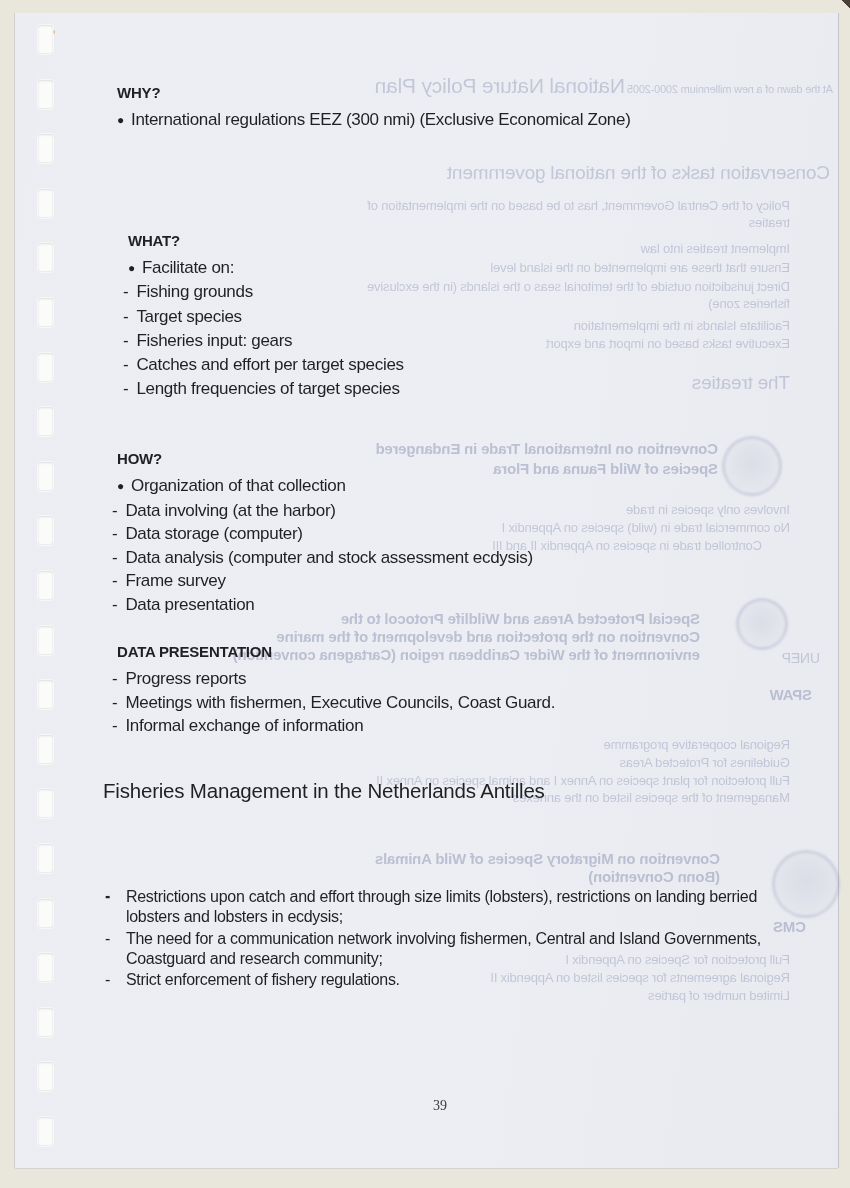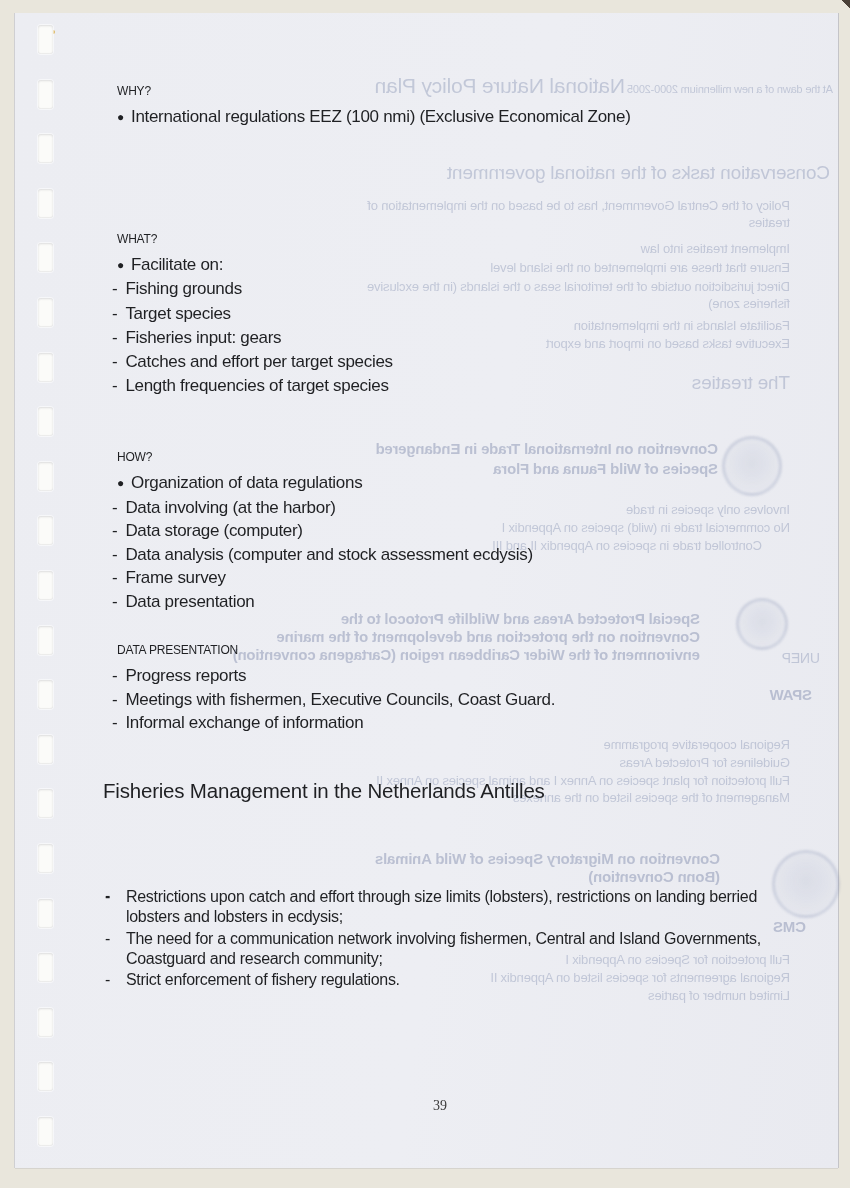--- a/index.html
+++ b/index.html
@@ -36,21 +36,21 @@
   .ghost.b{font-weight:700;color:rgba(104,118,158,.38);}
   .ghost-logo{
     position:absolute;border-radius:50%;
     border:3px solid rgba(112,126,163,.20);
     background:radial-gradient(circle at 50% 45%, rgba(112,126,163,.12), rgba(112,126,163,.04) 70%, transparent 75%);
     filter:blur(1px);
   }
   
   #content{position:absolute;left:0;top:0;width:823px;height:1155px;z-index:2;color:#1f2023;}
   .sec{position:absolute;left:102px;right:30px;}
-  .h{font-size:12px;font-weight:400;letter-spacing:-.2px;margin:0 0 7px 0;}
+  .h{font-size:15px;font-weight:700;letter-spacing:-.2px;margin:0 0 7px 0;}
   .line{font-size:17px;line-height:23.5px;letter-spacing:-.3px;}
   .bullet-line .b-glyph{font-size:12px;margin-right:7px;vertical-align:1px;}
   .dash-line{margin-left:-5px;}
   .dash-line .d-glyph{margin-right:8px;}
   .what-line{line-height:24.3px;}
   .fish-title{font-size:20.5px;font-weight:400;letter-spacing:-.2px;margin:0;}
   .fish-intro{font-size:16.5px;font-weight:700;line-height:21px;letter-spacing:-.3px;max-width:700px;margin:4px 0 0 0;}
   .g-list{left:90px;}
   .g-item{position:relative;padding-left:21px;font-size:16px;line-height:20.3px;letter-spacing:-.3px;max-width:692px;margin-bottom:1px;}
   .g-item .d-glyph{position:absolute;left:0;top:0;}
@@ -83,36 +83,36 @@
       <div class="hole" style="top: 940.2px;"></div>
       <div class="hole" style="top: 994.8px;"></div>
       <div class="hole" style="top: 1049.4px;"></div>
       <div class="hole" style="top: 1104px;"></div>
     </div>
 
   <div id="content">
 
     <div class="sec" style="top:71px;">
       <p class="h">WHY?</p>
-      <div class="line bullet-line"><span class="b-glyph">●</span><span>International regulations EEZ (100 nmi) (Exclusive Economical Zone)</span></div>
+      <div class="line bullet-line"><span class="b-glyph">●</span><span>International regulations EEZ (300 nmi) (Exclusive Economical Zone)</span></div>
     </div>
 
-    <div class="sec" style="top:219px;">
+    <div class="sec" style="top:219px;margin-left:11px;">
       <p class="h">WHAT?</p>
       <div class="line bullet-line what-line"><span class="b-glyph">●</span><span>Facilitate on:</span></div>
       <div class="line dash-line what-line"><span class="d-glyph">-</span><span>Fishing grounds</span></div>
       <div class="line dash-line what-line"><span class="d-glyph">-</span><span>Target species</span></div>
       <div class="line dash-line what-line"><span class="d-glyph">-</span><span>Fisheries input: gears</span></div>
       <div class="line dash-line what-line"><span class="d-glyph">-</span><span>Catches and effort per target species</span></div>
       <div class="line dash-line what-line"><span class="d-glyph">-</span><span>Length frequencies of target species</span></div>
     </div>
 
     <div class="sec" style="top:437px;">
       <p class="h">HOW?</p>
-      <div class="line bullet-line"><span class="b-glyph">●</span><span>Organization of data regulations</span></div>
+      <div class="line bullet-line"><span class="b-glyph">●</span><span>Organization of that collection</span></div>
       <div class="line dash-line"><span class="d-glyph">-</span><span>Data involving (at the harbor)</span></div>
       <div class="line dash-line"><span class="d-glyph">-</span><span>Data storage (computer)</span></div>
       <div class="line dash-line"><span class="d-glyph">-</span><span>Data analysis (computer and stock assessment ecdysis)</span></div>
       <div class="line dash-line"><span class="d-glyph">-</span><span>Frame survey</span></div>
       <div class="line dash-line"><span class="d-glyph">-</span><span>Data presentation</span></div>
     </div>
 
     <div class="sec" style="top:630px;">
       <p class="h">DATA PRESENTATION</p>
       <div class="line dash-line"><span class="d-glyph">-</span><span>Progress reports</span></div>

